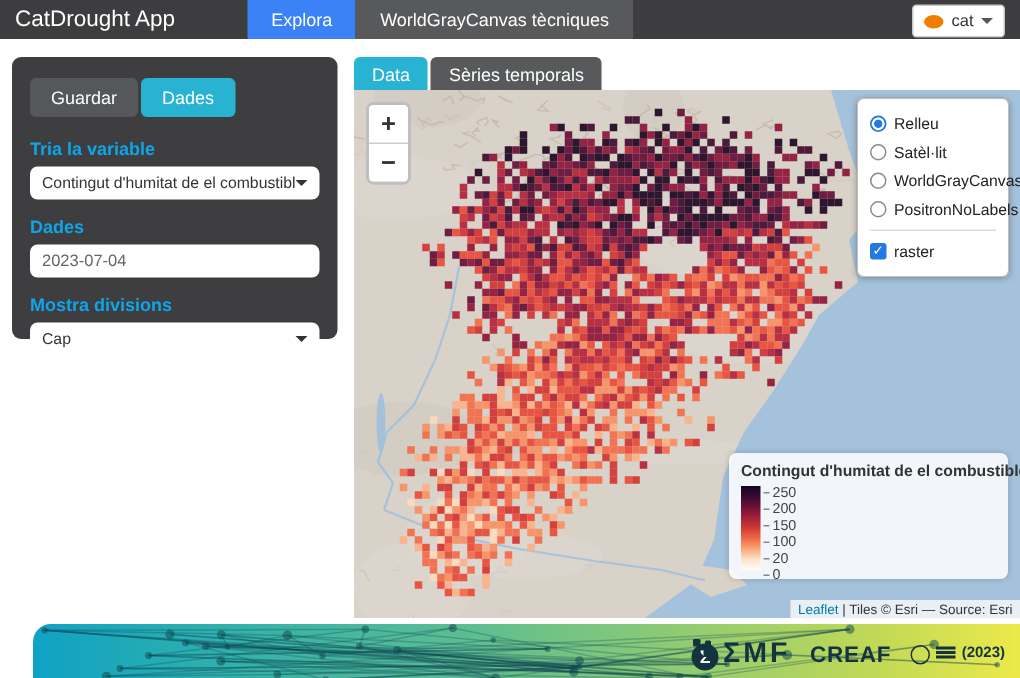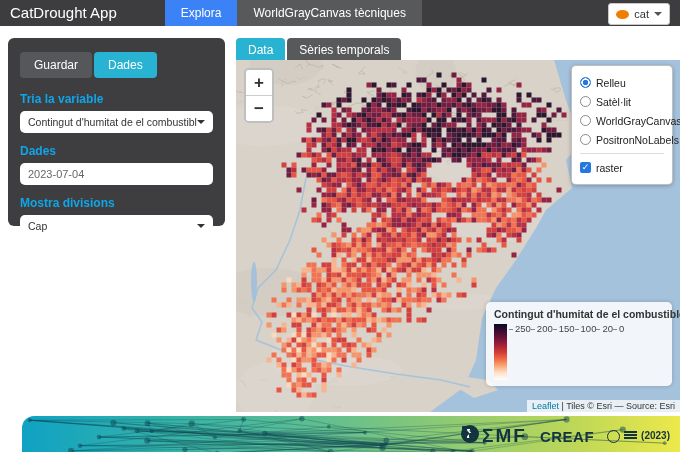--- a/index.html
+++ b/index.html
@@ -45,32 +45,32 @@
   .radio.on{border:1px solid #2578e0;background:radial-gradient(circle,#2578e0 0 2.5px,#fff 3px 4px,#2578e0 4.5px);}
   .lsep{height:1px;background:#ddd;margin:4px 0;}
   .checkbox{width:11px;height:11px;border-radius:2px;background:#2578e0;color:#fff;font-size:9px;line-height:11px;
     text-align:center;flex:0 0 auto;}
   
   .legend{position:absolute;left:250px;top:242px;width:186px;height:84px;background:rgba(255,255,255,0.85);
     border-radius:5px;box-shadow:0 0 4px rgba(0,0,0,0.2);padding:6px 8px;box-sizing:border-box;}
   .legend-title{font-size:10.5px;font-weight:600;color:#333;white-space:nowrap;}
   .legend-body{display:flex;margin-top:4px;}
   .legend-bar{width:13px;height:56px;}
-  .legend-ticks{display:flex;flex-direction:row;justify-content:space-between;height:58px;margin:-1px 0 0 2px;
+  .legend-ticks{display:flex;flex-direction:column;justify-content:space-between;height:58px;margin:-1px 0 0 2px;
     font-size:9.5px;color:#444;}
   .legend-ticks span::before{content:"";display:inline-block;width:4px;height:1px;background:#888;margin-right:2px;vertical-align:middle;}
   
   .attrib{position:absolute;right:0;bottom:0;background:rgba(255,255,255,0.75);font-size:9px;color:#333;padding:1px 5px;}
   .attrib a{color:#0078A8;text-decoration:none;cursor:pointer;}
   
   .footer{position:absolute;left:22px;top:416px;width:658px;height:40px;border-top-left-radius:12px;overflow:hidden;
     background:linear-gradient(90deg,#0fa2c4 0%,#35b2a8 22%,#5fbe90 45%,#8fca73 65%,#c0d857 85%,#ece94a 100%);}
   .footer svg{position:absolute;left:0;top:0;}
   .logos{position:absolute;right:10px;top:9px;display:flex;align-items:center;gap:13px;color:#13333f;}
-  .logo-emf{display:flex;align-items:flex-start;gap:3px;}
+  .logo-emf{display:flex;align-items:flex-end;gap:3px;}
   .emf-circle{width:18px;height:18px;border-radius:50%;background:#13333f;color:#fff;font-size:12px;font-weight:bold;
     text-align:center;line-height:18px;}
   .emf-text{font-size:19px;font-weight:700;letter-spacing:2px;}
   .logo-creaf{display:flex;align-items:center;gap:4px;}
   .creaf-text{font-size:15px;font-weight:800;letter-spacing:0.5px;}
   .logo-badge{display:flex;align-items:flex-start;gap:4px;}
   .badge-circle{width:13px;height:13px;border-radius:50%;border:1.5px solid #13333f;box-sizing:border-box;}
   .badge-lines div{width:13px;height:1.5px;background:#13333f;margin:1.5px 0;}
   .badge-year{font-size:10px;font-weight:bold;}
 </style>

